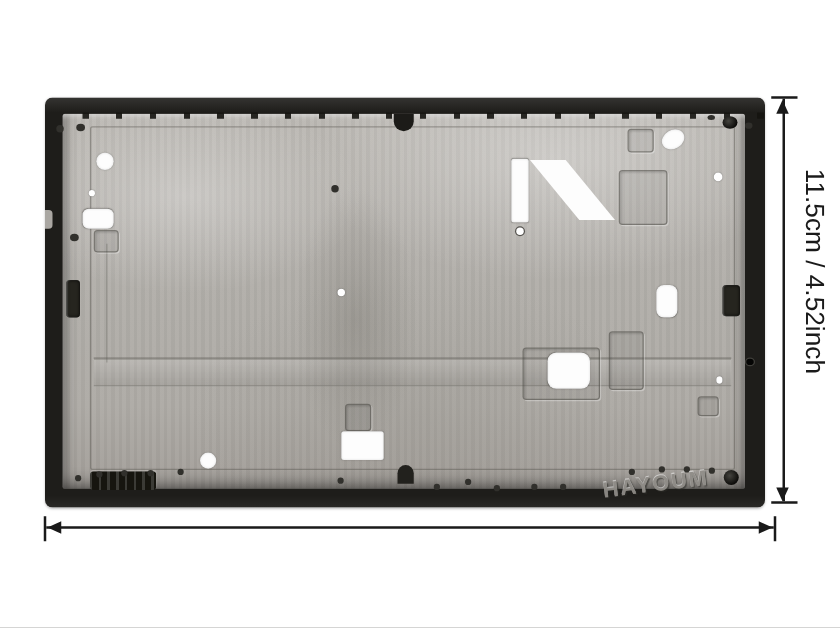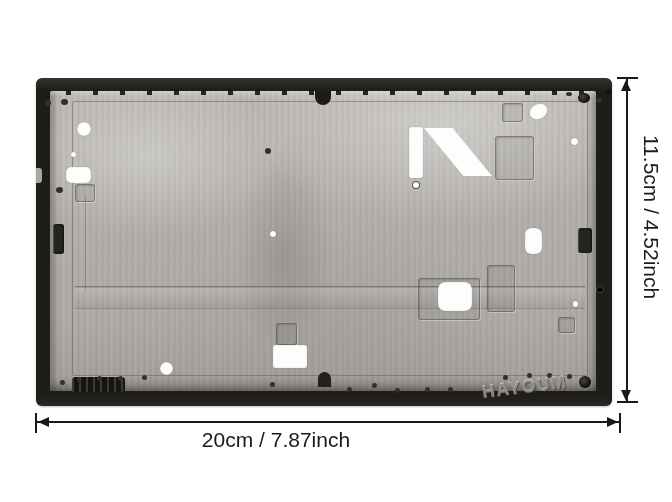--- a/index.html
+++ b/index.html
@@ -166,16 +166,15 @@
     <div class="tick" style="left:617px;top:401px;width:21px;height:2px;"></div>
     <div class="dim-label height-label">11.5cm / 4.52inch</div>
   </div>
 
   <div class="dim">
     <div class="tick" style="left:35px;top:413px;width:2px;height:20px;"></div>
     <div class="dline" style="left:37px;top:421px;width:582px;height:2px;"></div>
     <div class="arrow arrow-left"></div>
     <div class="arrow arrow-right"></div>
     <div class="tick" style="left:619px;top:413px;width:2px;height:20px;"></div>
-    <div class="dim-label width-label">20cm / 7.87inch</div>
   </div>
 
 </div>
 
 </body></html>

